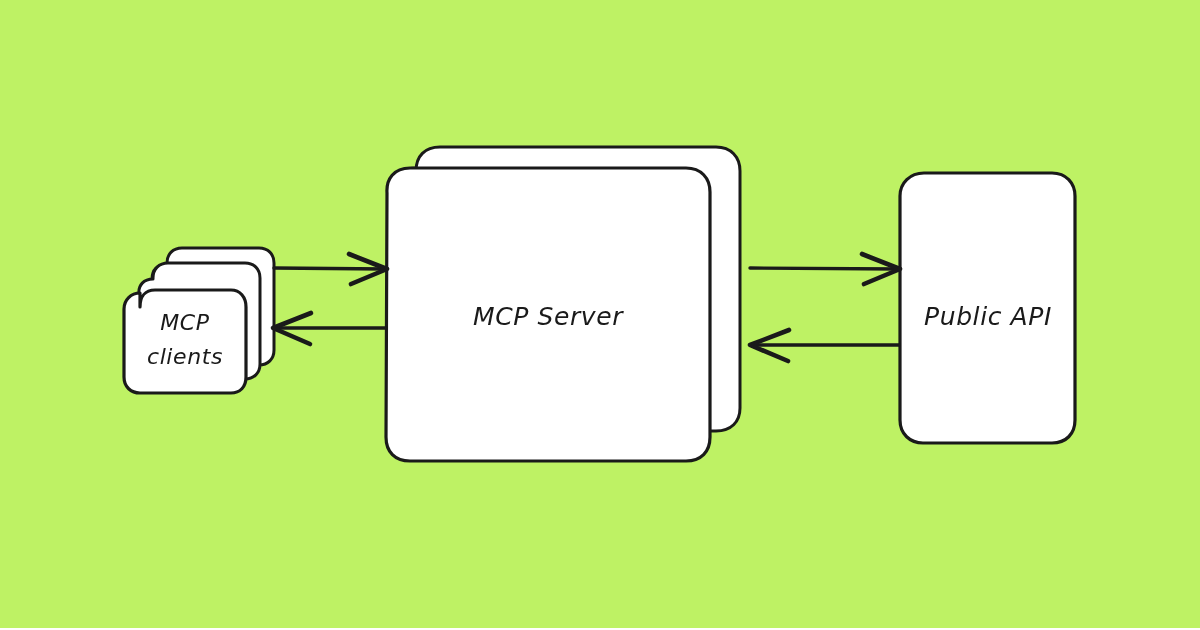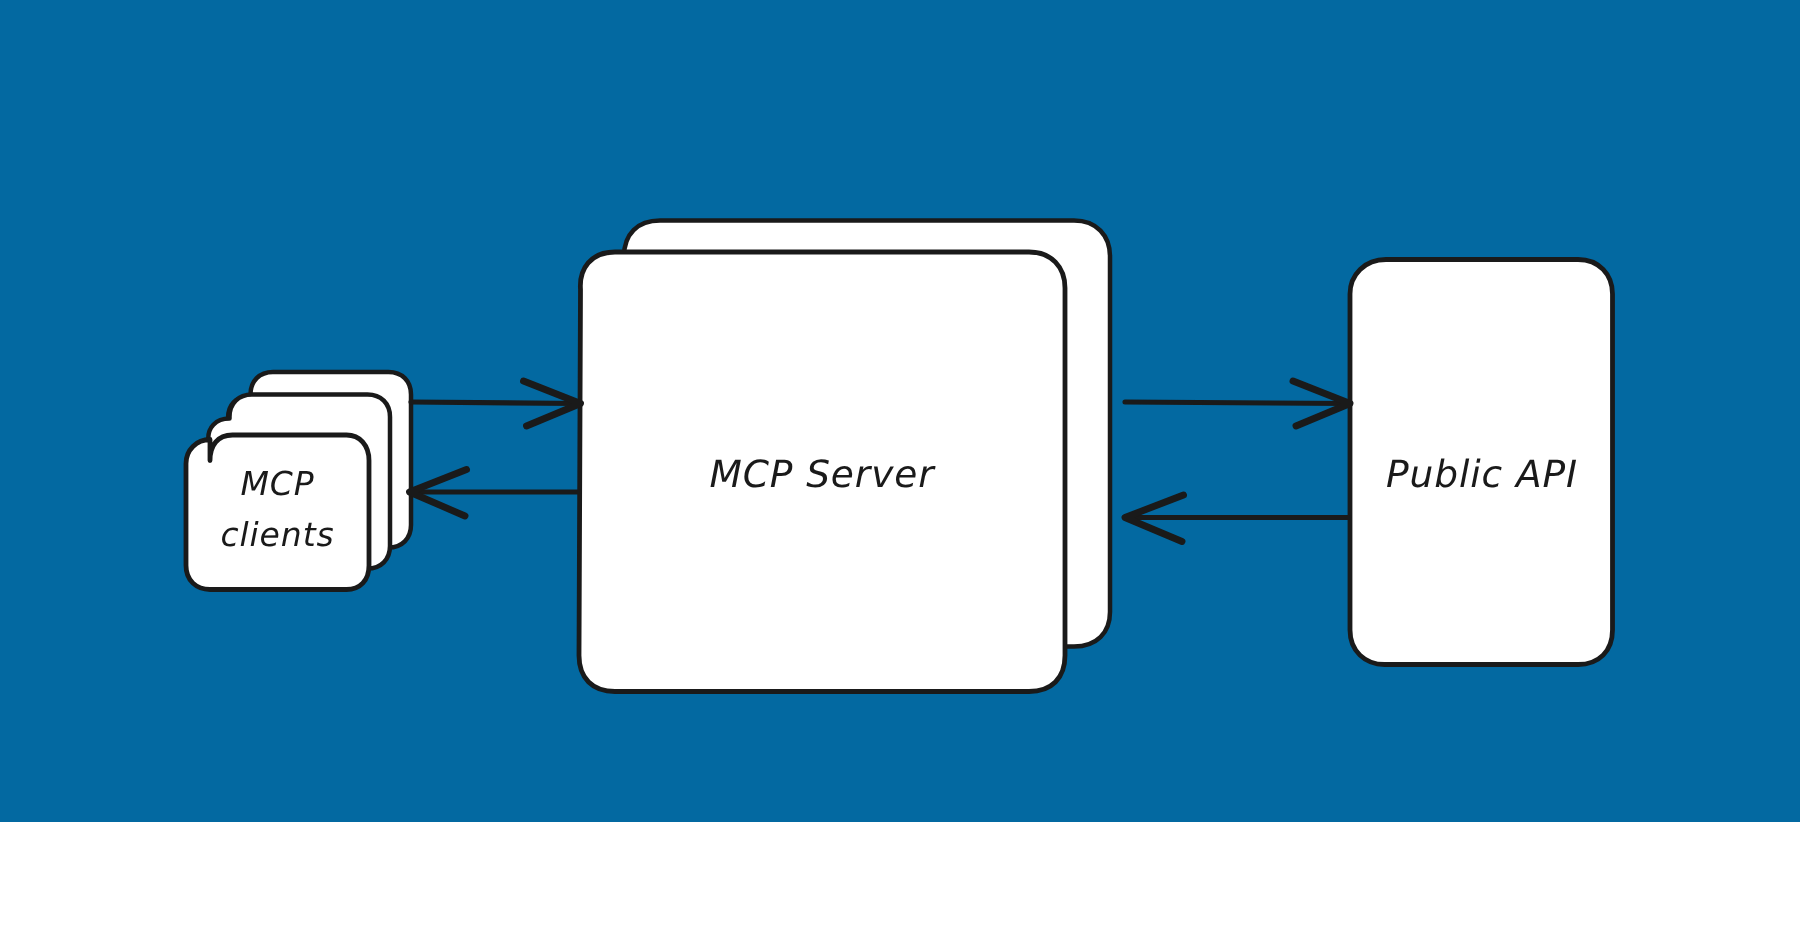--- a/index.html
+++ b/index.html
@@ -9,22 +9,22 @@
   }
   body {
     width: 1200px;
     height: 630px;
     overflow: hidden;
     font-family: "DejaVu Sans", sans-serif;
   }
   #diagram-root {
     position: relative;
     width: 1200px;
-    height: 548px;
-    background: #0369a1;
+    height: 628px;
+    background: #bef264;
   }
   #diagram-svg {
     position: absolute;
     top: 0;
     left: 0;
     width: 1200px;
     height: 630px;
     display: block;
   }
   .node-shape {

